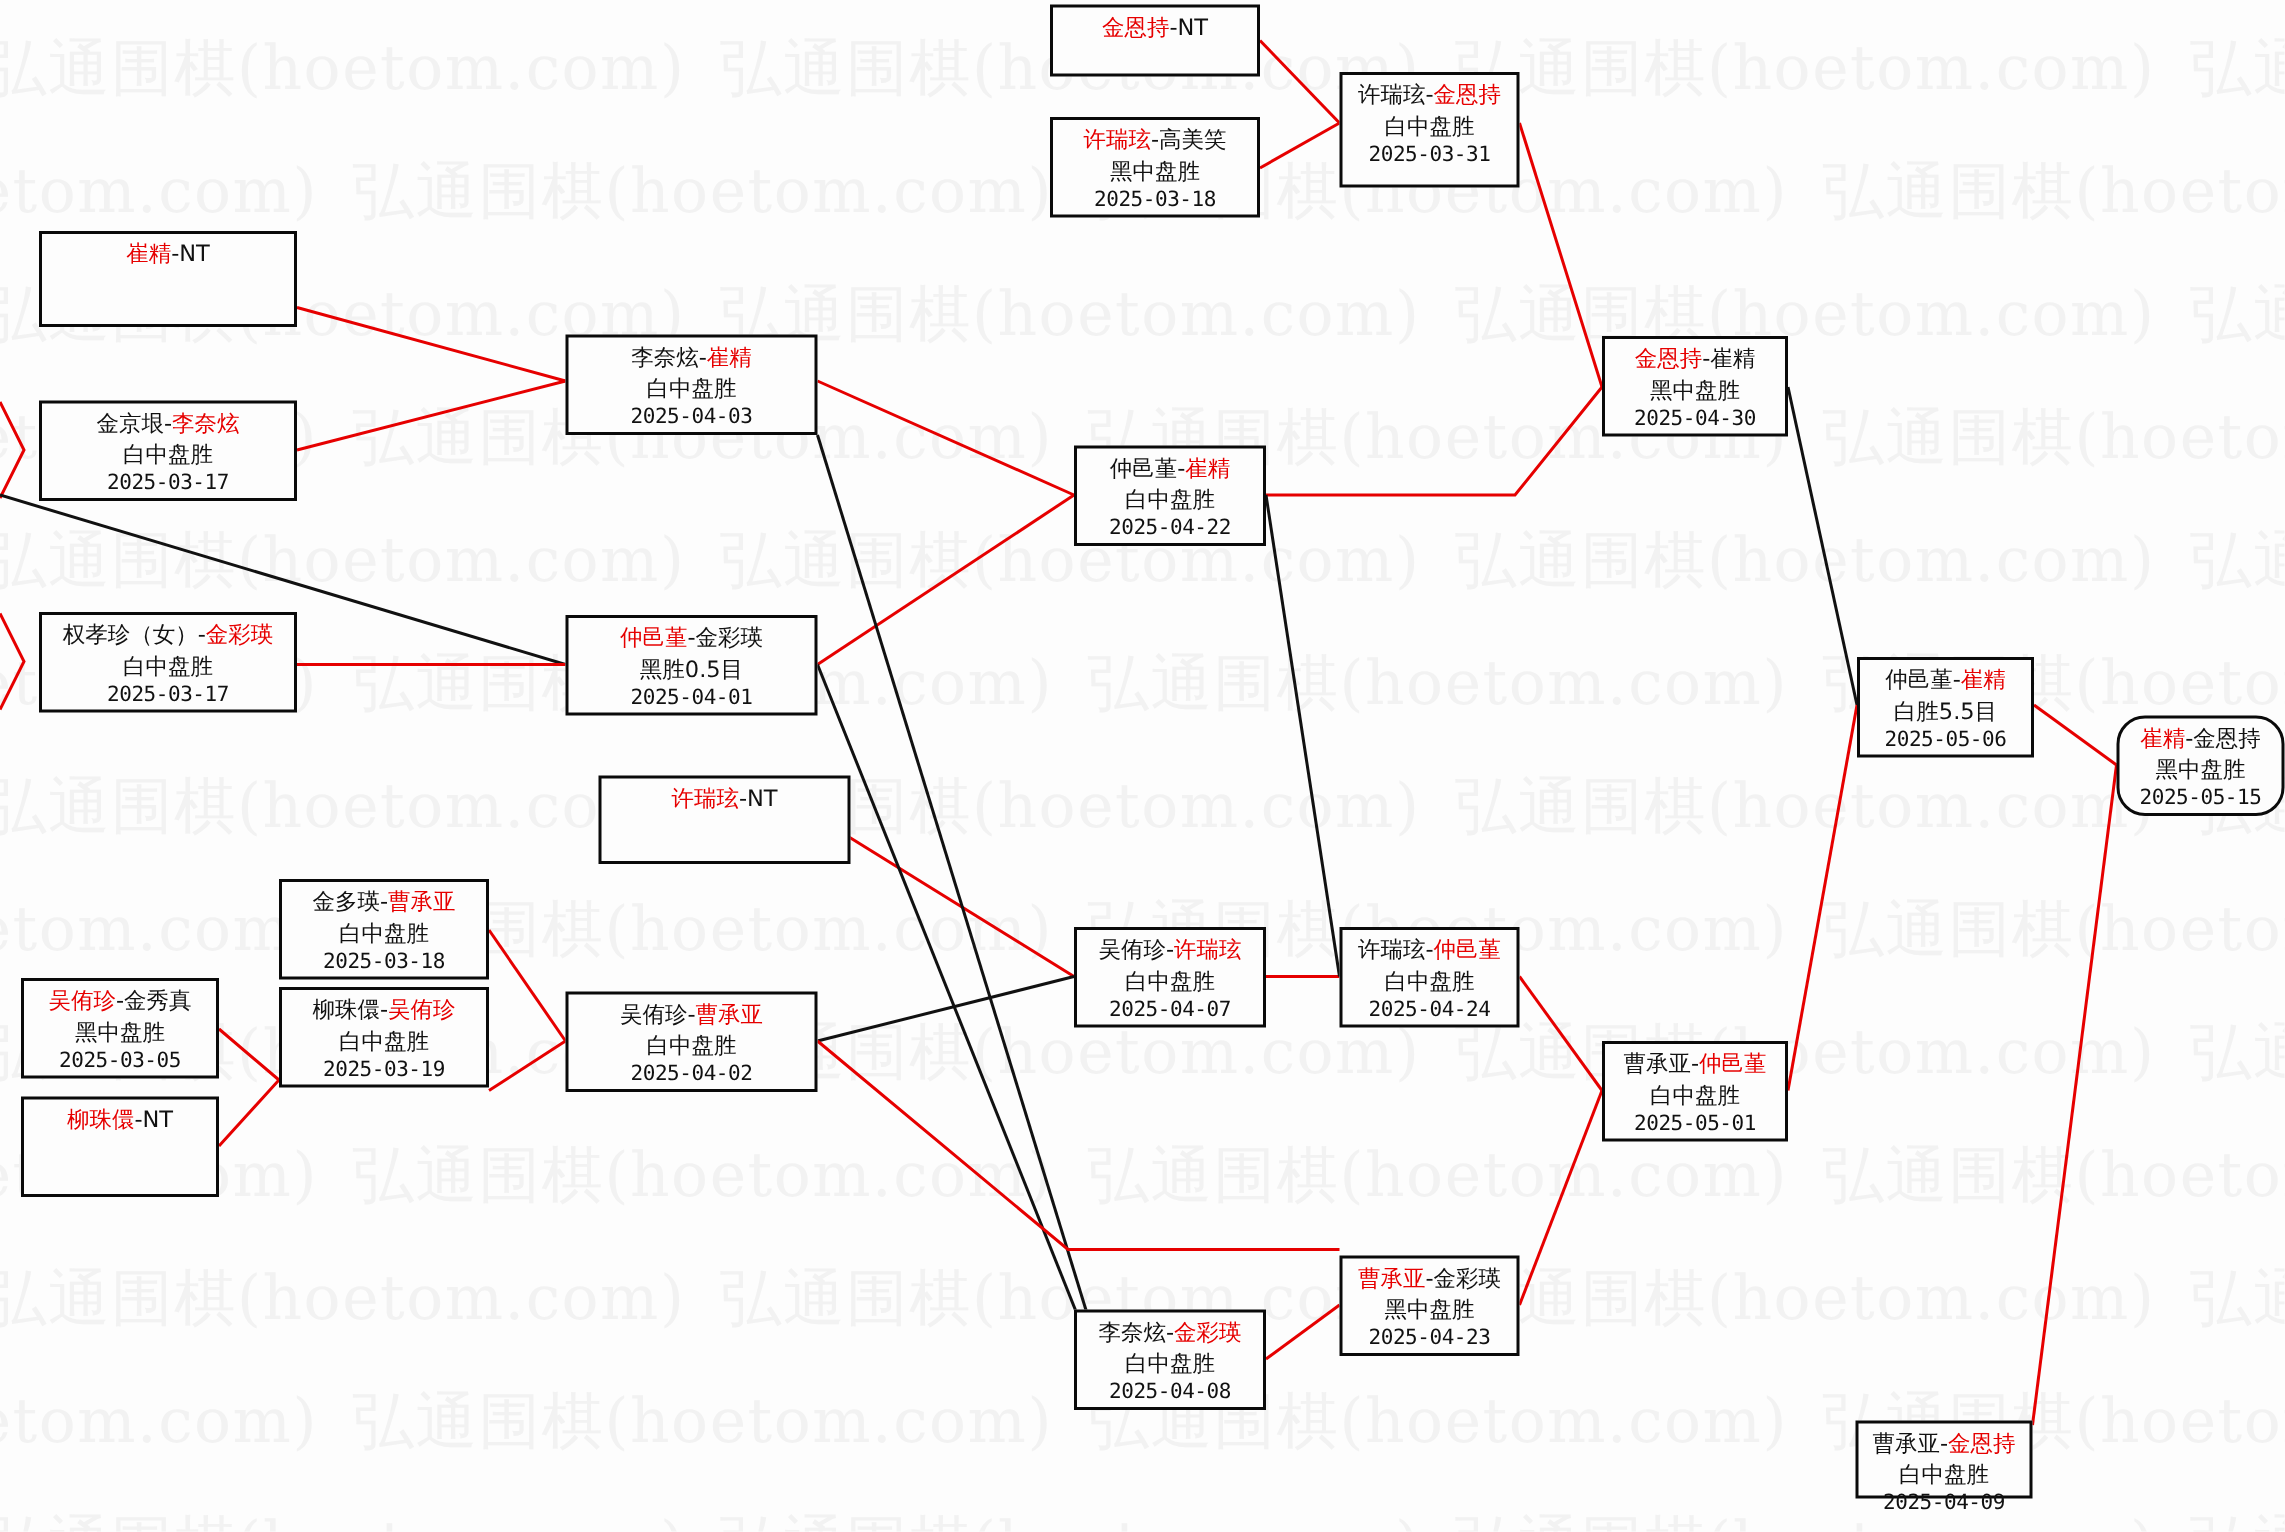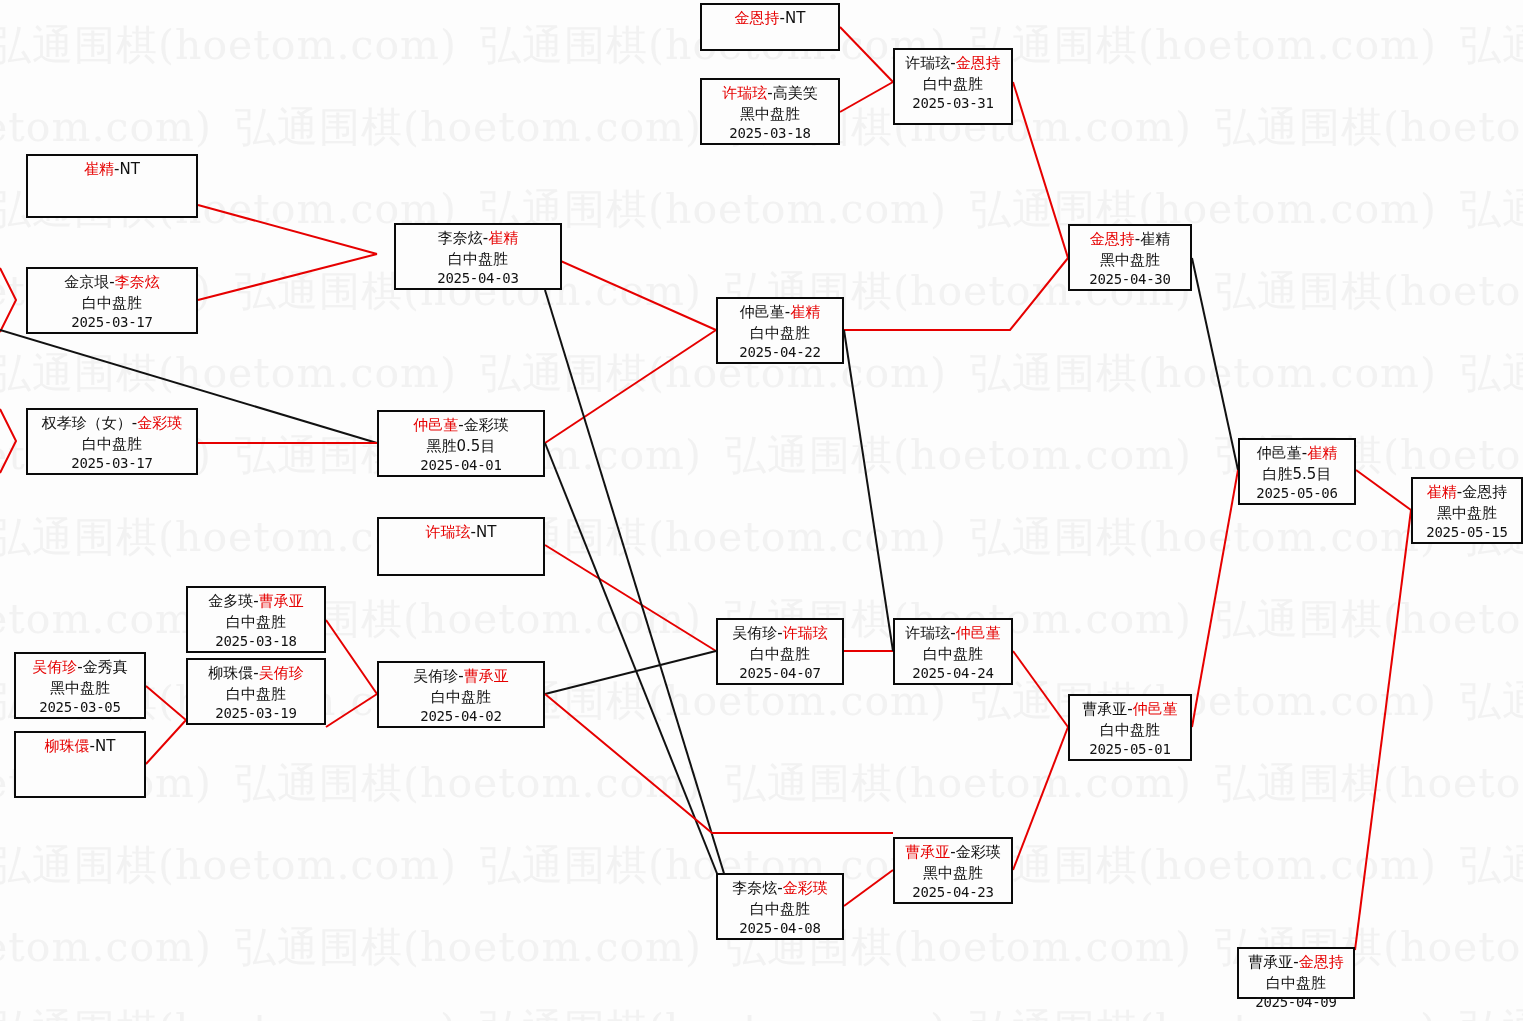--- a/index.html
+++ b/index.html
@@ -146,31 +146,31 @@
       <div class="node" style="left: 186px; top: 586px; width: 140px; height: 67px;">
         <div class="ln"><span class="blk">金多瑛</span><span class="blk">-</span><span class="red">曹承亚</span></div>
         <div class="ln">白中盘胜</div>
         <div class="ln dt">2025-03-18</div>
       </div>
       <div class="node" style="left: 186px; top: 658px; width: 140px; height: 67px;">
         <div class="ln"><span class="blk">柳珠儇</span><span class="blk">-</span><span class="red">吴侑珍</span></div>
         <div class="ln">白中盘胜</div>
         <div class="ln dt">2025-03-19</div>
       </div>
-      <div class="node" style="left: 394px; top: 223px; width: 168px; height: 67px;">
+      <div class="node" style="left: 377px; top: 223px; width: 168px; height: 67px;">
         <div class="ln"><span class="blk">李奈炫</span><span class="blk">-</span><span class="red">崔精</span></div>
         <div class="ln">白中盘胜</div>
         <div class="ln dt">2025-04-03</div>
       </div>
       <div class="node" style="left: 377px; top: 410px; width: 168px; height: 67px;">
         <div class="ln"><span class="red">仲邑堇</span><span class="blk">-</span><span class="blk">金彩瑛</span></div>
         <div class="ln">黑胜0.5目</div>
         <div class="ln dt">2025-04-01</div>
       </div>
-      <div class="node" style="left: 377px; top: 517px; width: 168px; height: 59px;">
+      <div class="node" style="left: 399px; top: 517px; width: 168px; height: 59px;">
         <div class="ln"><span class="red">许瑞玹</span><span class="blk">-</span><span class="blk">NT</span></div>
       </div>
       <div class="node" style="left: 377px; top: 661px; width: 168px; height: 67px;">
         <div class="ln"><span class="blk">吴侑珍</span><span class="blk">-</span><span class="red">曹承亚</span></div>
         <div class="ln">白中盘胜</div>
         <div class="ln dt">2025-04-02</div>
       </div>
       <div class="node" style="left: 700px; top: 3px; width: 140px; height: 48px; align-items: center;">
         <div class="ln"><span class="red">金恩持</span><span class="blk">-</span><span class="blk">NT</span></div>
       </div>
@@ -217,21 +217,21 @@
       <div class="node" style="left: 1068px; top: 694px; width: 124px; height: 67px;">
         <div class="ln"><span class="blk">曹承亚</span><span class="blk">-</span><span class="red">仲邑堇</span></div>
         <div class="ln">白中盘胜</div>
         <div class="ln dt">2025-05-01</div>
       </div>
       <div class="node" style="left: 1238px; top: 438px; width: 118px; height: 67px;">
         <div class="ln"><span class="blk">仲邑堇</span><span class="blk">-</span><span class="red">崔精</span></div>
         <div class="ln">白胜5.5目</div>
         <div class="ln dt">2025-05-06</div>
       </div>
-      <div class="node" style="left: 1411px; top: 477px; width: 112px; height: 67px;">
+      <div class="node" style="left: 1411px; top: 477px; width: 112px; height: 67px; border-radius: 19px;">
         <div class="ln"><span class="red">崔精</span><span class="blk">-</span><span class="blk">金恩持</span></div>
         <div class="ln">黑中盘胜</div>
         <div class="ln dt">2025-05-15</div>
       </div>
       <div class="node" style="left: 1237px; top: 947px; width: 118px; height: 52px;">
         <div class="ln"><span class="blk">曹承亚</span><span class="blk">-</span><span class="red">金恩持</span></div>
         <div class="ln">白中盘胜</div>
         <div class="ln dt">2025-04-09</div>
       </div>
     </div>

